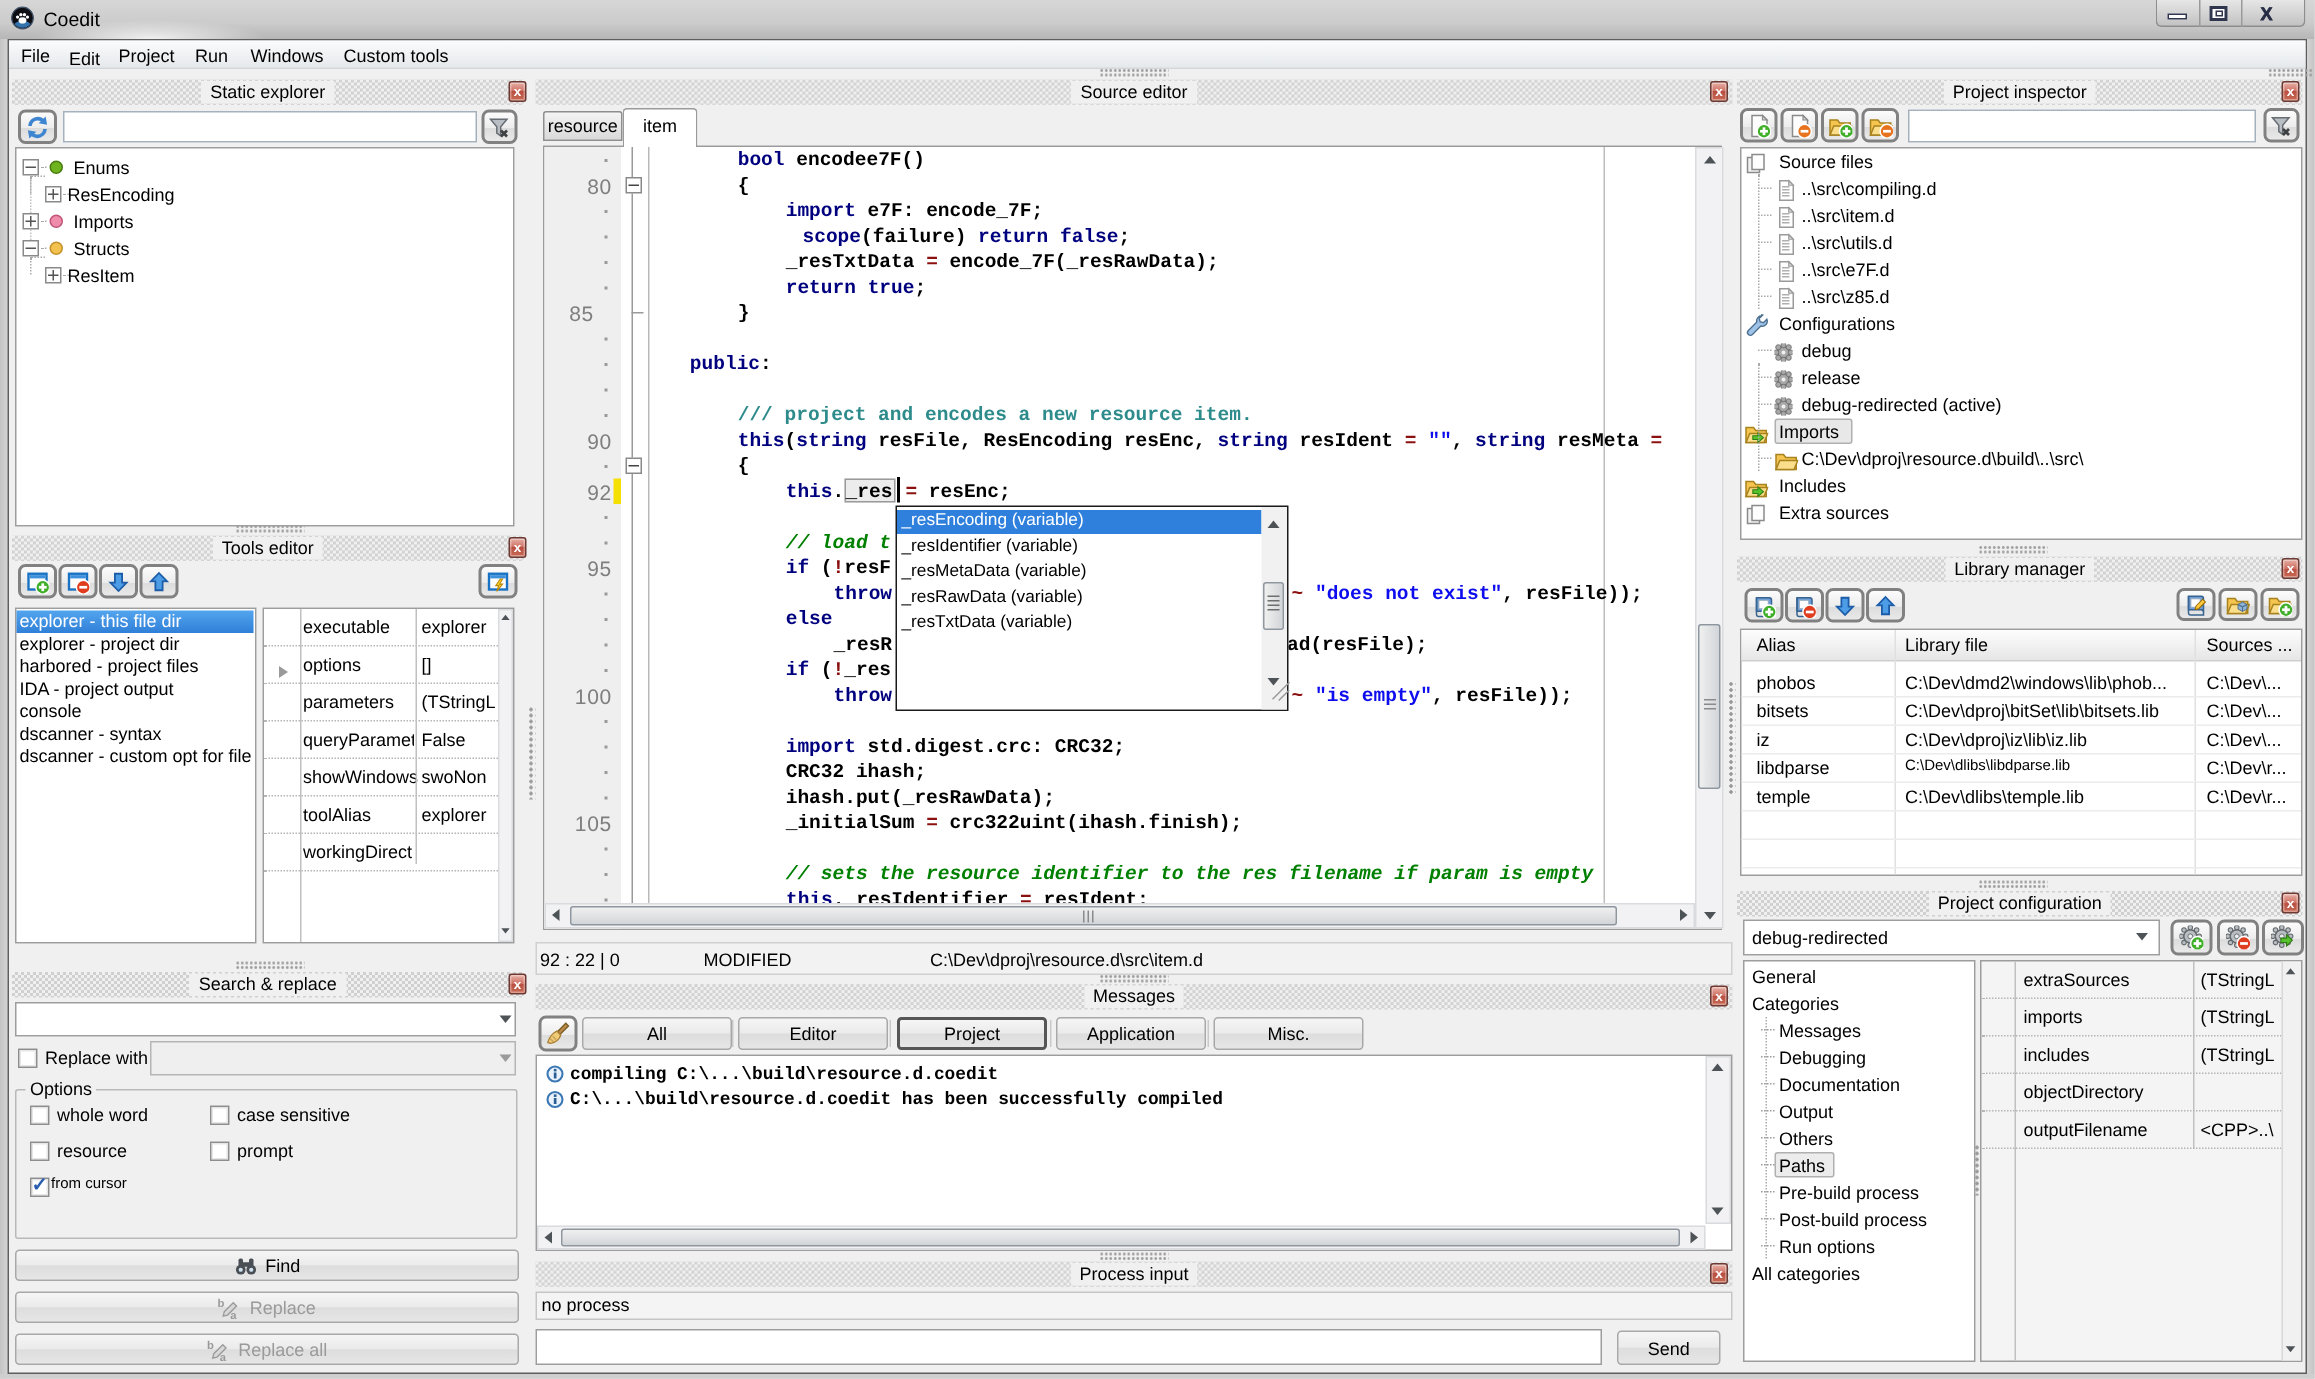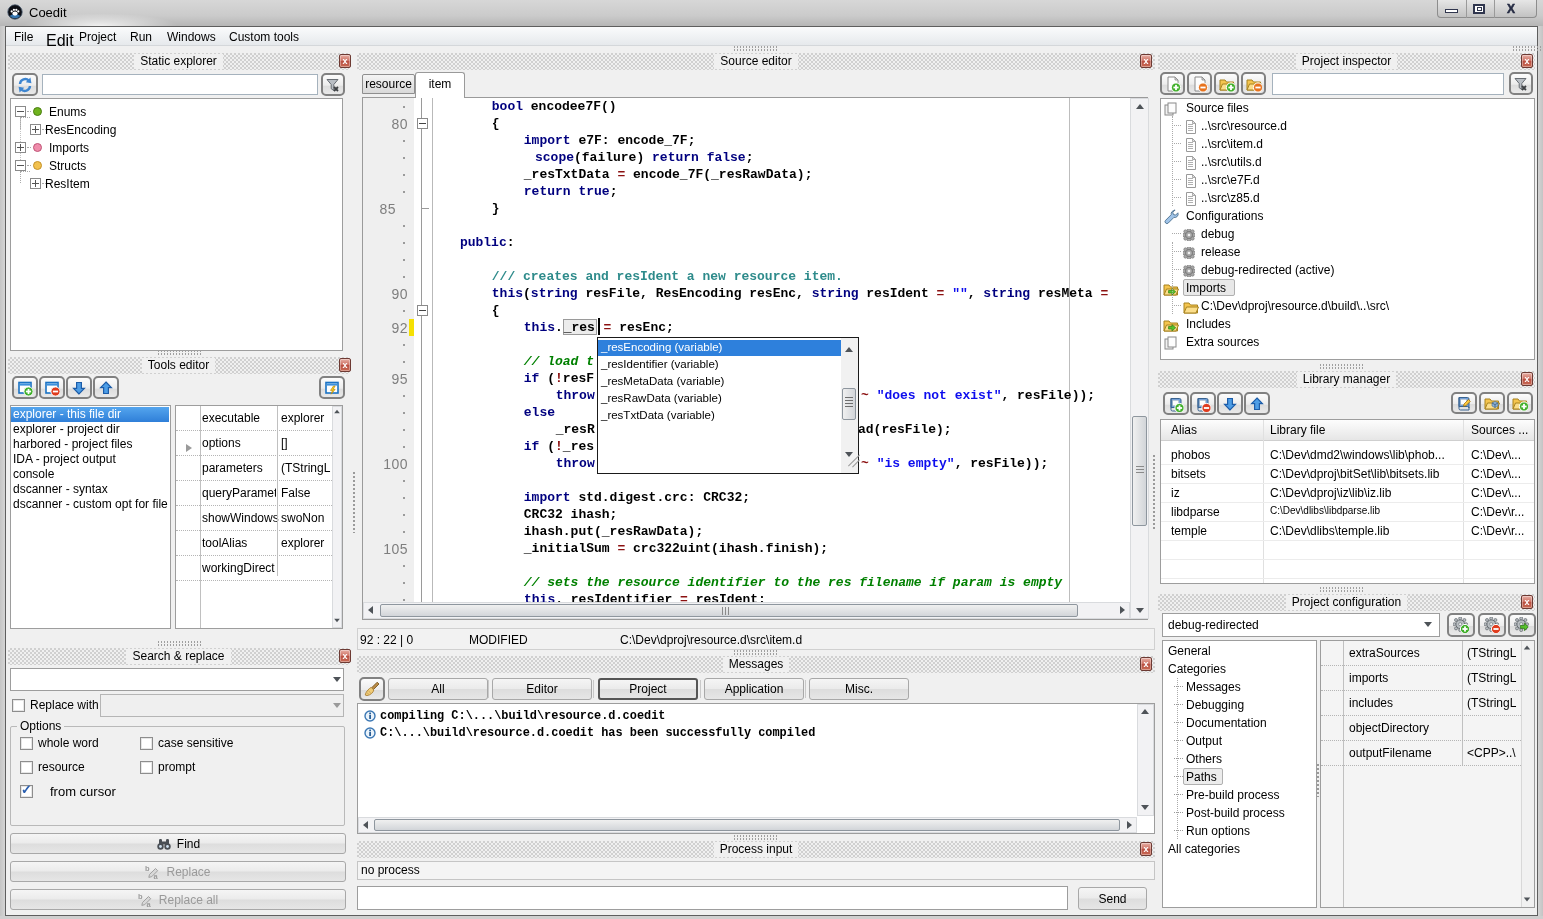--- a/index.html
+++ b/index.html
@@ -56,21 +56,21 @@
 <div class="ab" style="left:1473px;top:4px;width:12px;height:10px;background:#fff;border:2px solid #30364e"></div>
 <div class="ab" style="left:1477px;top:7px;width:5px;height:4px;background:#fff;border:1px solid #30364e"></div>
 <div class="ab" style="left:1507px;top:2px;font-size:12px;font-weight:bold;color:#262c44;-webkit-text-stroke:.5px #262c44">X</div>
 </div>
 <div class="ab" style="left:0;top:26px;width:5px;height:893px;background:linear-gradient(90deg,#c4c4c4,#d4d4d4)"></div>
 <div class="ab" style="left:1538px;top:26px;width:5px;height:893px;background:linear-gradient(90deg,#d4d4d4,#c4c4c4)"></div>
 <div class="ab" style="left:0;top:916px;width:1543px;height:3px;background:#cfcfcf"></div>
 <div class="ab" style="left:5px;top:26px;width:1533px;height:890px;background:#f0f0f0;border:1px solid #5e5e5e"></div>
 <div class="ab" style="left:6px;top:27px;width:1531px;height:19px;background:linear-gradient(#fafbfc,#e6e9ec);border-bottom:1px solid #d4d7da"></div>
 <div class="ab" style="left:14px;top:30px;font-size:12px">File</div>
-<div class="ab" style="left:46px;top:32px;font-size:16px">Edit</div>
+<div class="ab" style="left:46px;top:32px;font-size:12px">Edit</div>
 <div class="ab" style="left:79px;top:30px;font-size:12px">Project</div>
 <div class="ab" style="left:130px;top:30px;font-size:12px">Run</div>
 <div class="ab" style="left:167px;top:30px;font-size:12px">Windows</div>
 <div class="ab" style="left:229px;top:30px;font-size:12px">Custom tools</div>
 <div class="hdr" style="left:8px;top:53px;width:341px">
     <span class="t">Static explorer</span>
   </div>
 <div class="xbtn" style="left:339px;top:54px">x</div>
 <div class="tb" style="left:12px;top:73px;width:26px;height:23px">
     <svg width="16" height="16" viewBox="0 0 16 16">
@@ -212,21 +212,21 @@
 <div class="cb" style="left:20px;top:737px"></div>
 <div class="ab" style="left:38px;top:736px;font-size:12px">whole word</div>
 <div class="cb" style="left:140px;top:737px"></div>
 <div class="ab" style="left:158px;top:736px;font-size:12px">case sensitive</div>
 <div class="cb" style="left:20px;top:761px"></div>
 <div class="ab" style="left:38px;top:760px;font-size:12px">resource</div>
 <div class="cb" style="left:140px;top:761px"></div>
 <div class="ab" style="left:158px;top:760px;font-size:12px">prompt</div>
 <div class="cb" style="left:20px;top:785px"></div>
 <div class="ab" style="left:21px;top:782px;color:#2a5fb0;font-size:13px;font-weight:bold">✓</div>
-<div class="ab" style="left:50px;top:784px;font-size:13px">from cursor</div>
+<div class="ab" style="left:34px;top:784px;font-size:10px">from cursor</div>
 <div class="btn" style="left:10px;top:833px;width:336px;height:21px;gap:5px">
     <svg width="16" height="16" viewBox="0 0 16 16">
       <circle cx="4.5" cy="10.5" r="3.2" fill="#4a4f55"></circle>
       <circle cx="11.5" cy="10.5" r="3.2" fill="#4a4f55"></circle>
       <rect x="3" y="3" width="3" height="6" rx="1.2" fill="#4a4f55"></rect>
       <rect x="10" y="3" width="3" height="6" rx="1.2" fill="#4a4f55"></rect>
       <rect x="6" y="5.5" width="4" height="3" fill="#4a4f55"></rect>
       <circle cx="4.5" cy="10.5" r="1.4" fill="#cfe0ef"></circle>
       <circle cx="11.5" cy="10.5" r="1.4" fill="#cfe0ef"></circle>
     </svg>
@@ -299,21 +299,21 @@
 <div class="ab" style="left:419px;top:310px;width:7px;height:1px;background:#444"></div>
 <div class="ab" style="left:421px;top:208px;width:8px;height:1px;background:#9a9a9a"></div>
 <div class="code" style="left:491.8px;top:98px"><span class="kw">bool</span> encodee7F()</div>
 <div class="code" style="left:491.8px;top:115px">{</div>
 <div class="code" style="left:523.8px;top:132px"><span class="kw">import</span> e7F: encode_7F;</div>
 <div class="code" style="left:535px;top:149px"><span class="kw">scope</span>(failure) <span class="kw">return</span> <span class="kw">false</span>;</div>
 <div class="code" style="left:523.8px;top:166px">_resTxtData <span class="op">=</span> encode_7F(_resRawData);</div>
 <div class="code" style="left:523.8px;top:183px"><span class="kw">return</span> <span class="kw">true</span>;</div>
 <div class="code" style="left:491.8px;top:200px">}</div>
 <div class="code" style="left:459.9px;top:234px"><span class="kw">public</span>:</div>
-<div class="code" style="left:491.8px;top:268px"><span class="doc">/// creates and resIdent a new resource item.</span></div>
+<div class="code" style="left:491.8px;top:268px"><span class="doc">/// project and encodes a new resource item.</span></div>
 <div class="code" style="left:491.8px;top:285px"><span class="kw">this</span>(<span class="kw">string</span> resFile, ResEncoding resEnc, <span class="kw">string</span> resIdent <span class="op">=</span> <span class="str">""</span>, <span class="kw">string</span> resMeta <span class="op">=</span></div>
 <div class="code" style="left:491.8px;top:302px">{</div>
 <div class="code" style="left:523.8px;top:319px"><span class="kw">this</span>.</div>
 <div class="ab" style="left:563px;top:319px;width:34px;height:16px;background:#ececec;border:1px solid #9a9a9a"></div>
 <div class="code" style="left:563.7px;top:319px">_res</div>
 <div class="ab" style="left:598px;top:318px;width:2px;height:17px;background:#000"></div>
 <div class="code" style="left:603.6px;top:319px"><span class="op">=</span> resEnc;</div>
 <div class="code" style="left:523.8px;top:353px"><span class="com">// load t</span></div>
 <div class="code" style="left:523.8px;top:370px"><span class="kw">if</span> (<span class="op">!</span>resF</div>
 <div class="code" style="left:555.7px;top:387px"><span class="kw">throw</span></div>
@@ -474,21 +474,21 @@
 <div class="ti" style="left:1186px;top:99px">Source files</div>
 <div class="ab" style="left:1183px;top:119px"><svg width="16" height="16" viewBox="0 0 16 16">
       <path d="M3.5 1.5 h6 l3 3 v10 h-9 z" fill="#fff" stroke="#9a9a9a"></path>
       <path d="M9.5 1.5 l3 3 h-3 z" fill="#e0e0e0" stroke="#9a9a9a" stroke-width=".8"></path>
       <rect x="5" y="5" width="5" height="1" fill="#b0b0b0"></rect>
       <rect x="5" y="7" width="5" height="1" fill="#b0b0b0"></rect>
       <rect x="5" y="9" width="5" height="1" fill="#b0b0b0"></rect>
       <rect x="5" y="11" width="5" height="1" fill="#b0b0b0"></rect>
     </svg></div>
 <div class="ab" style="left:1172px;top:125px;width:9px;height:0;border-top:1px dotted #aaa"></div>
-<div class="ti" style="left:1201px;top:117px">..\src\resource.d</div>
+<div class="ti" style="left:1201px;top:117px">..\src\compiling.d</div>
 <div class="ab" style="left:1183px;top:137px"><svg width="16" height="16" viewBox="0 0 16 16">
       <path d="M3.5 1.5 h6 l3 3 v10 h-9 z" fill="#fff" stroke="#9a9a9a"></path>
       <path d="M9.5 1.5 l3 3 h-3 z" fill="#e0e0e0" stroke="#9a9a9a" stroke-width=".8"></path>
       <rect x="5" y="5" width="5" height="1" fill="#b0b0b0"></rect>
       <rect x="5" y="7" width="5" height="1" fill="#b0b0b0"></rect>
       <rect x="5" y="9" width="5" height="1" fill="#b0b0b0"></rect>
       <rect x="5" y="11" width="5" height="1" fill="#b0b0b0"></rect>
     </svg></div>
 <div class="ab" style="left:1172px;top:143px;width:9px;height:0;border-top:1px dotted #aaa"></div>
 <div class="ti" style="left:1201px;top:135px">..\src\item.d</div>

